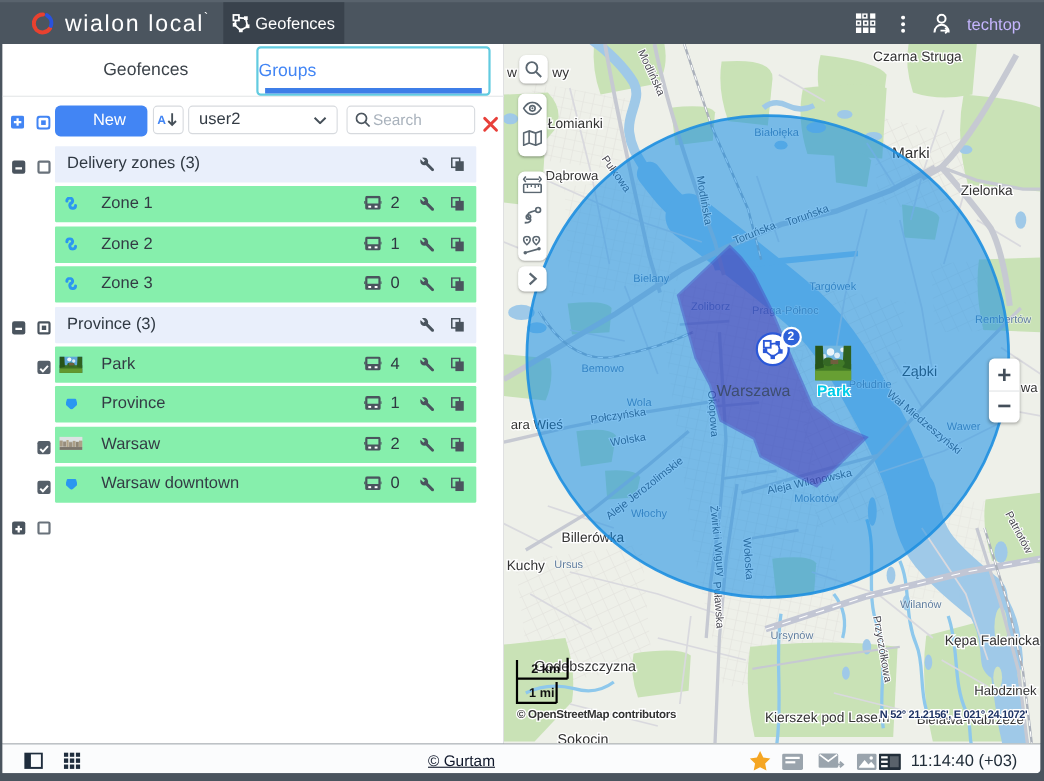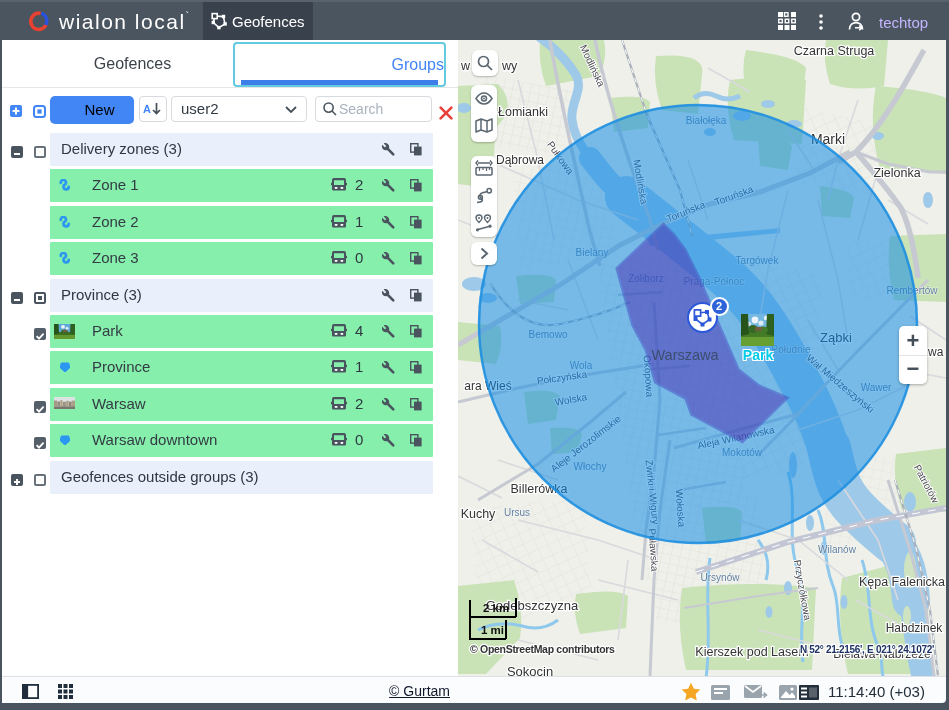--- a/index.html
+++ b/index.html
@@ -9,24 +9,24 @@
 #hdr { position:absolute; left:0; top:0; width:949px; height:40px; background:#4b555f; border-top:2px solid #59636d; }
 #logo { position:absolute; left:29px; top:9px; }
 #logotxt { position:absolute; left:59px; top:8px; color:#fff; font-size:21px; letter-spacing:1.5px; }
 #hdrtab { position:absolute; left:203px; top:0px; width:110px; height:38px; background:#39424c; color:#fff; }
 #hdrtab span { position:absolute; left:29px; top:11px; font-size:15px; }
 #techtop { position:absolute; left:879px; top:12px; color:#c4b5fd; font-size:15px; }
 
 #panel { position:absolute; left:2px; top:40px; width:456px; height:636px; background:#fff; }
 #tabs { position:absolute; left:0; top:0; width:456px; height:48px; border-bottom:1px solid #e4e6e8; }
 #tab-geo { position:absolute; left:14px; top:0; width:233px; height:48px; text-align:center; line-height:48px; font-size:16px; color:#3c434a; }
-#tab-grp { position:absolute; left:231px; top:2px; width:213px; height:45px; border:2px solid #62cbe0; border-radius:4px; text-align:right; line-height:41px; font-size:16px; color:#4285f4; }
+#tab-grp { position:absolute; left:231px; top:2px; width:213px; height:45px; border:2px solid #62cbe0; border-radius:4px; text-align:left; line-height:41px; font-size:16px; color:#4285f4; }
 #tab-grp .bar { position:absolute; left:6px; bottom:0px; width:197px; height:5px; background:#3e7ee8; }
 .icobtn { position:absolute; top:65px; }
-#btn-new { position:absolute; left:48px; top:56px; width:84px; height:28px; background:#4285f4; border-radius:5px; color:#000000; font-size:15px; text-align:center; line-height:28px;padding-left:15px; }
+#btn-new { position:absolute; left:48px; top:56px; width:84px; height:28px; background:#4285f4; border-radius:5px; color:#ffffff; font-size:15px; text-align:center; line-height:28px;padding-left:15px; }
 #btn-sort { position:absolute; left:137px; top:56px; width:28px; height:26px; border:1px solid #d7dade; border-radius:4px; }
 #dd-user { position:absolute; left:169px; top:56px; width:136px; height:26px; border:1px solid #d7dade; border-radius:4px; font-size:15px; color:#333b44; }
 #dd-user span { position:absolute; left:9px; top:3px; }
 #search { position:absolute; left:313px; top:56px; width:117px; height:26px; border:1px solid #d7dade; border-radius:4px; }
 #search span { position:absolute; left:23px; top:4px; color:#a9b2bc; font-size:14px; }
 #xbtn { position:absolute; left:437px; top:65px; width:14px; height:16px; }
 
 .row { position:absolute; left:48px; width:383px; height:33px; border-radius:1px; }
 .grow { background:#e9effb; }
 .irow { background:#86efac; }
@@ -337,23 +337,20 @@
         <svg class="ric wrench" width="14" height="13" viewBox="0 0 14 13">
           <use href="#i-wrench"></use>
         </svg>
         <svg class="ric copy" width="12" height="13" viewBox="0 0 12 13">
           <use href="#i-copy"></use>
         </svg>
       </div>
     <div class="cb on" style="top:397.2px;"><svg width="12" height="12" viewBox="0 0 12 12">
           <path d="M2.6 6.2 L5 8.6 L9.6 3.6" fill="none" stroke="#fff" stroke-width="1.8"></path>
         </svg></div>
-    <div class="row grow" style="top:420.6px;">
-        <span class="rtxt gtxt">Geofences outside groups (3)</span>
-      </div>
     <div class="exp" style="top:433.6px;"><svg width="12" height="12" viewBox="0 0 12 12">
           <path d="M3 6 H9 M6 3 V9" stroke="#fff" stroke-width="2"></path>
         </svg></div>
     <div class="cb off" style="top:433.6px;"></div>
   </div>
   <div id="map">
   <svg width="488" height="636" viewBox="0 0 488 636">
     <defs>
       <pattern id="grid" width="9" height="9" patternUnits="userSpaceOnUse" patternTransform="rotate(12)">
             <path d="M0 0H9M0 0V9" stroke="#e0dfda" stroke-width="1.1" fill="none"></path>

